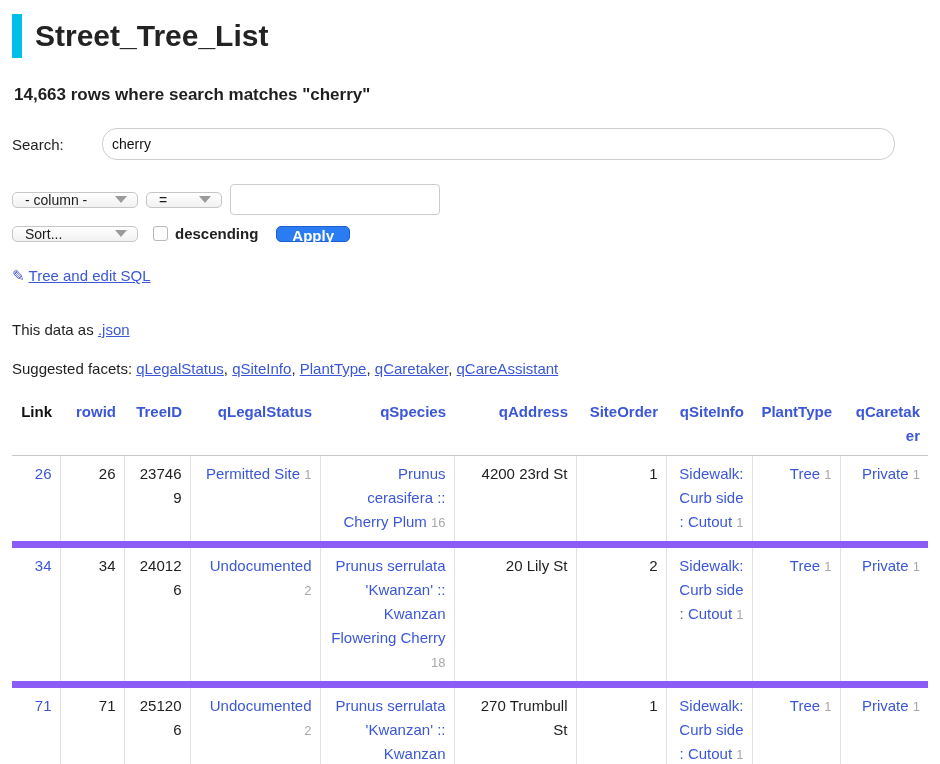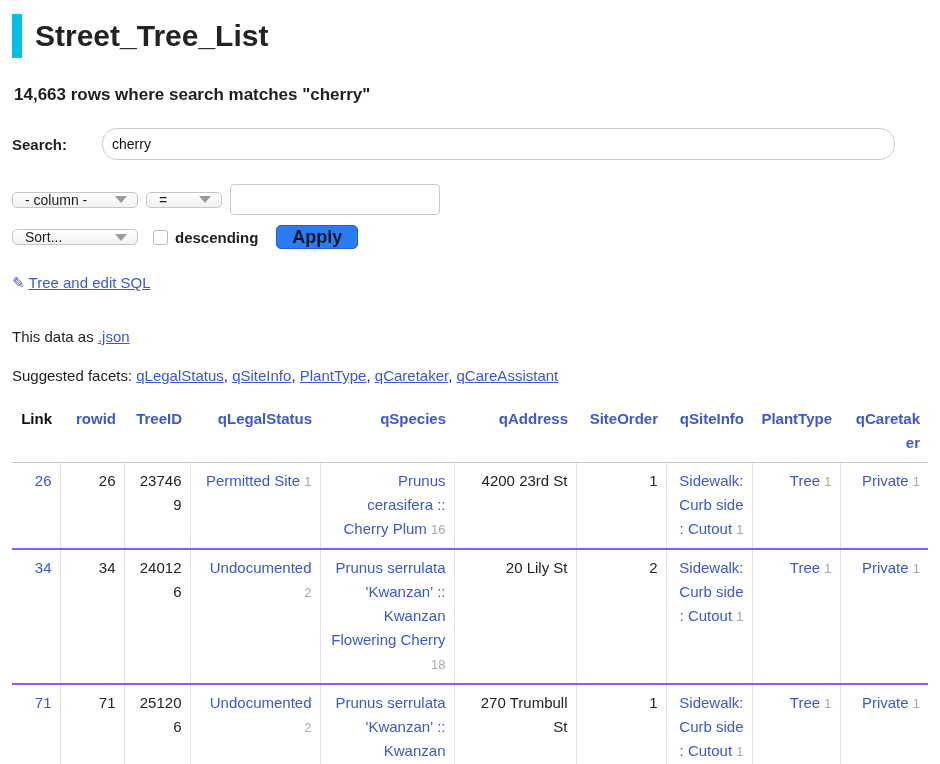--- a/index.html
+++ b/index.html
@@ -42,21 +42,21 @@
   }
 
   
   .search-row {
     margin-top: 23px;
     display: flex;
     align-items: center;
     padding-right: 33px;
   }
   .search-row label {
-    font-weight: bold;
+    font-weight: normal;
     width: 90px;
     flex: 0 0 90px;
     font-size: 15px;
   }
   .search-row input {
     flex: 1;
     height: 32px;
     border: 1px solid #ccc;
     border-radius: 15px;
     padding: 0 9px;
@@ -106,28 +106,28 @@
     width: 15px; height: 15px;
     border: 1px solid #b9b9b9;
     border-radius: 3px;
     background: #fdfdfd;
     margin-left: 15px;
     display: inline-block;
   }
   .desc-label { font-weight: bold; margin-left: 7px; font-size: 15px; }
   .apply-btn {
     margin-left: 18px;
-    height: 24px;
+    height: 16px;
     padding: 0 15px;
     background: var(--apply);
     border: 1px solid var(--apply-border);
     border-radius: 5px;
-    color: #0f172a;
-    font-weight: bold;
-    font-size: 18px;
+    color: #ffffff;
+    font-weight: bold;
+    font-size: 15px;
     font-family: "Liberation Sans", "DejaVu Sans", sans-serif;
     cursor: pointer;
   }
 
   
   a { color: var(--link); text-decoration: none; cursor: pointer; }
   .sql-row { margin-top: 25px; font-size: 15px; }
   .sql-row .pencil { color: #4a55d0; margin-right: 4px; font-size: 15px; }
   .sql-row a { text-decoration: underline; }
   .data-as { margin-top: 36px; font-size: 15px; color: #1f1f1f; }
@@ -151,21 +151,21 @@
     word-wrap: break-word;
   }
   th {
     font-weight: bold;
     color: #111;
     border-bottom: 1px solid #c9c9c9;
     padding-bottom: 7px;
   }
   th a { color: var(--link); text-decoration: none; font-weight: bold; }
   td {
-    border-bottom: 2px solid #8b5cf6;
+    border-bottom: 7px solid #8b5cf6;
     border-right: 1px solid #e2e2e2;
   }
   td:last-child { border-right: none; }
   td a { color: var(--link); }
   .count { color: var(--count); font-size: 13px; }
   tr:last-child td { border-bottom: none; }
 </style>
 </head>
 <body>
 

